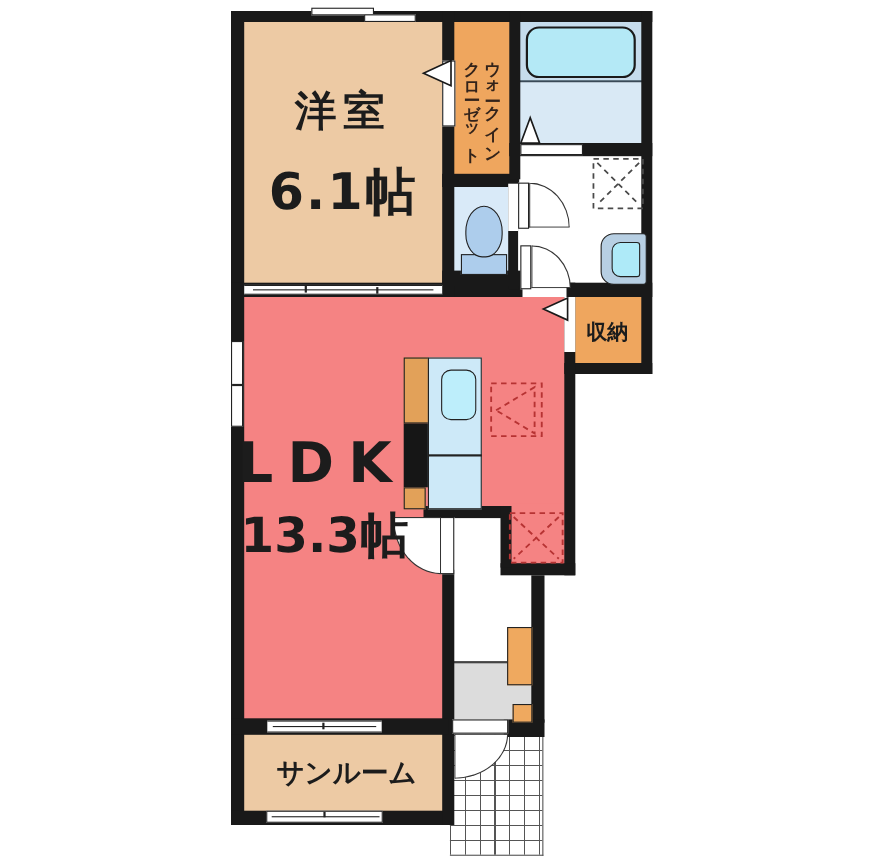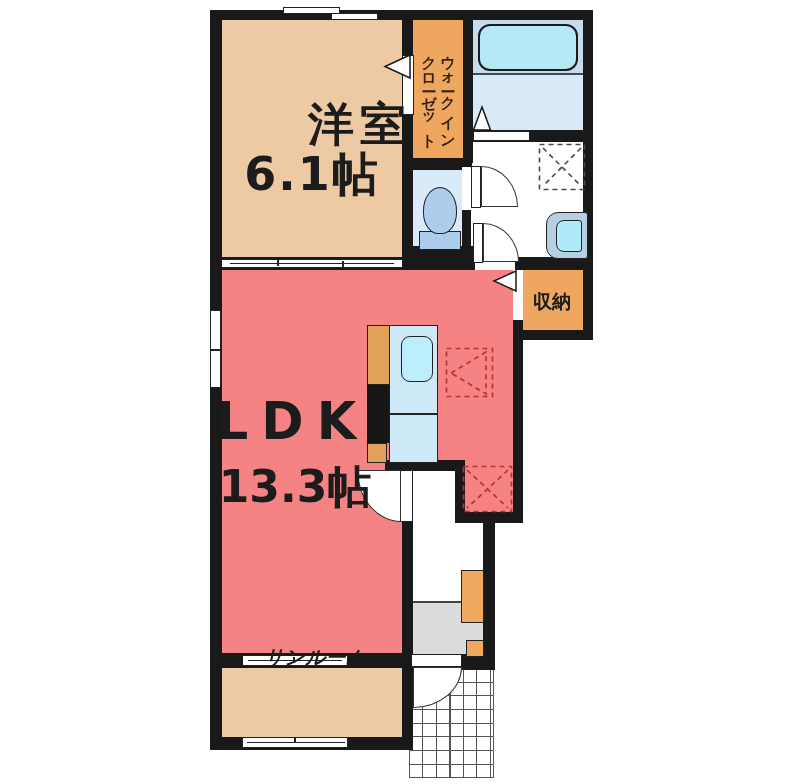--- a/index.html
+++ b/index.html
@@ -134,29 +134,29 @@
 
   <div class="leaf" style="left:473px;top:223px;width:10px;height:40px;"></div>
   <div class="disc" style="left:483px;top:223px;width:36px;height:39px;border-top-right-radius:100% 100%;"></div>
 
   <div class="leaf" style="left:399px;top:470px;width:14px;height:52px;"></div>
   <div class="disc" style="left:357px;top:470px;width:44px;height:52px;border-bottom-left-radius:100% 100%;"></div>
 
   <div class="leaf" style="left:411px;top:654px;width:51px;height:13px;"></div>
   <div class="disc" style="left:413px;top:667px;width:49px;height:41px;border-bottom-right-radius:100% 100%;"></div>
 
-  <div class="lbl" style="left:212px;top:94px;width:200px;font-size:46px;letter-spacing:6px;text-align:right;">洋室</div>
+  <div class="lbl" style="left:212px;top:76px;width:200px;font-size:38px;letter-spacing:6px;">洋室</div>
   <div class="lbl" style="left:212px;top:144px;width:200px;font-size:46px;letter-spacing:2px;">6.1帖</div>
 
   <div class="lbl" style="left:417px;top:26px;width:40px;height:136px;writing-mode:vertical-rl;text-orientation:upright;font-size:15px;letter-spacing:2px;color:#33231a;line-height:19px;">
     <span style="position:static;display:block;">ウォークイン</span>
     <span style="position:static;display:block;">クローゼット</span>
   </div>
 
   <div class="lbl" style="left:518px;top:289px;width:68px;font-size:19px;">収納</div>
 
   <div class="lbl" style="left:215px;top:392px;width:155px;font-size:51px;letter-spacing:13px;">LDK</div>
   <div class="lbl" style="left:205px;top:458px;width:180px;font-size:44px;">13.3帖</div>
 
-  <div class="lbl" style="left:222px;top:644px;width:186px;font-size:20px;font-style:italic;">サンルーム</div>
+  <div class="lbl" style="left:222px;top:686px;width:186px;font-size:25px;">サンルーム</div>
 
 
 </div>
 
 </body></html>

